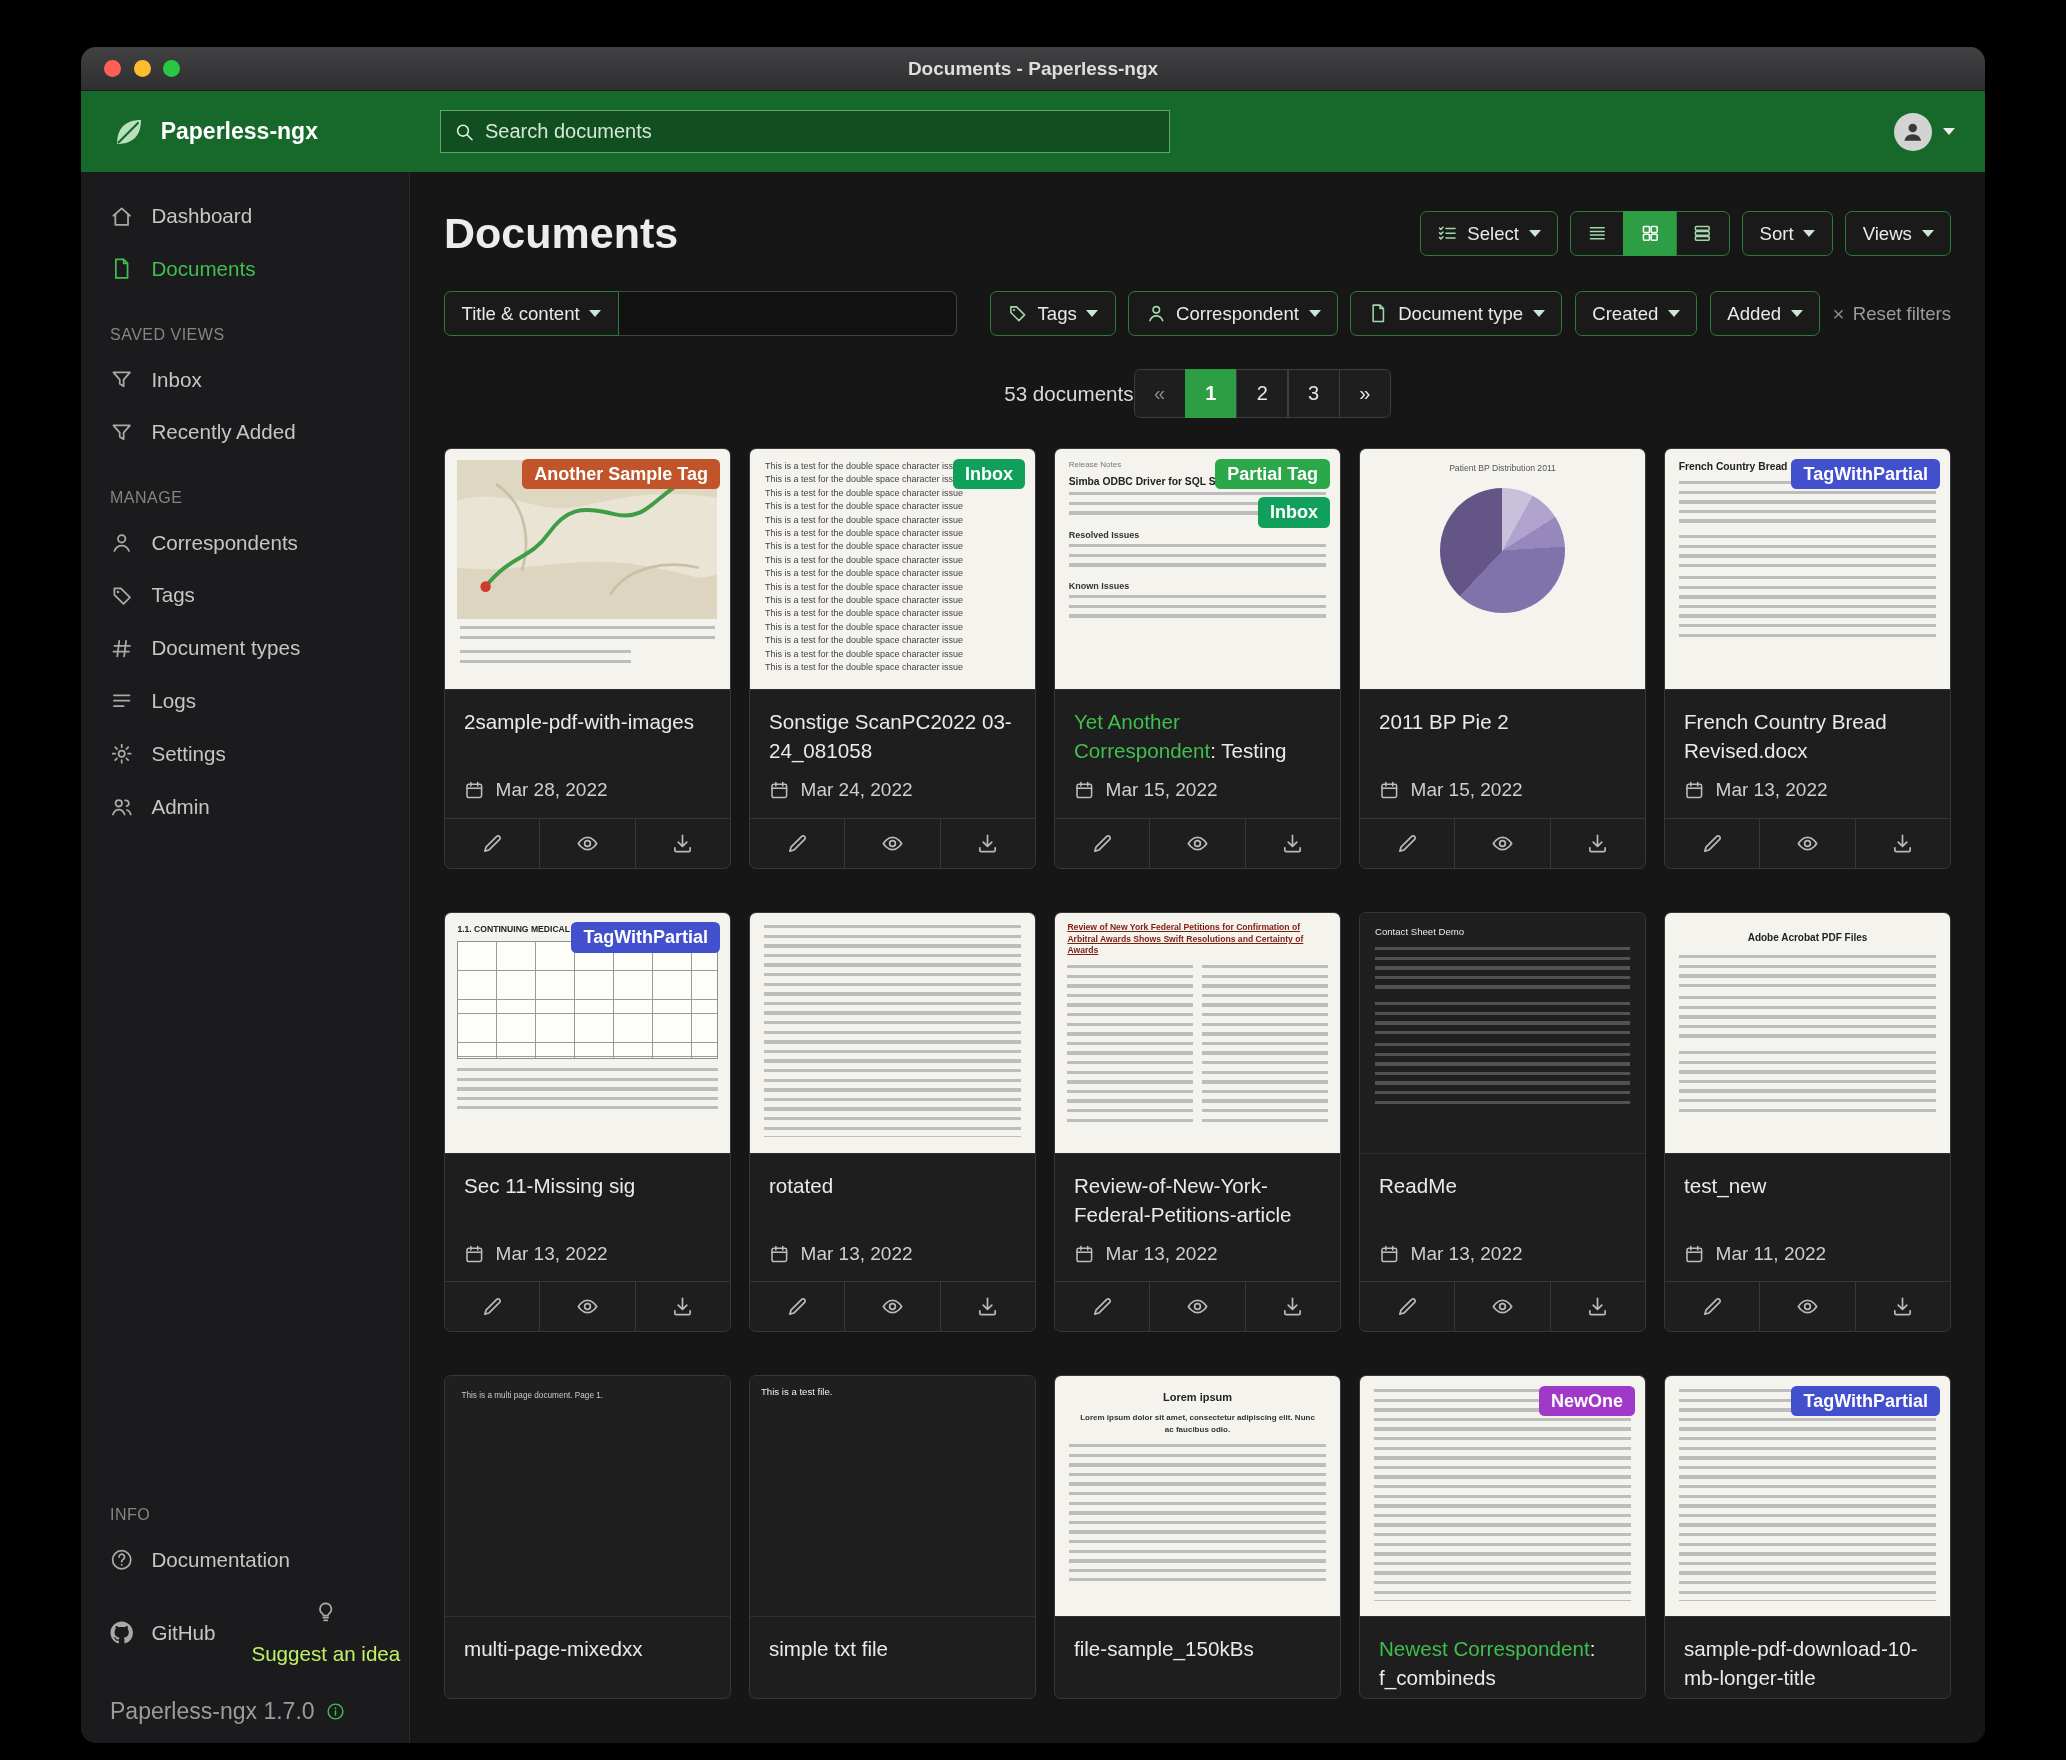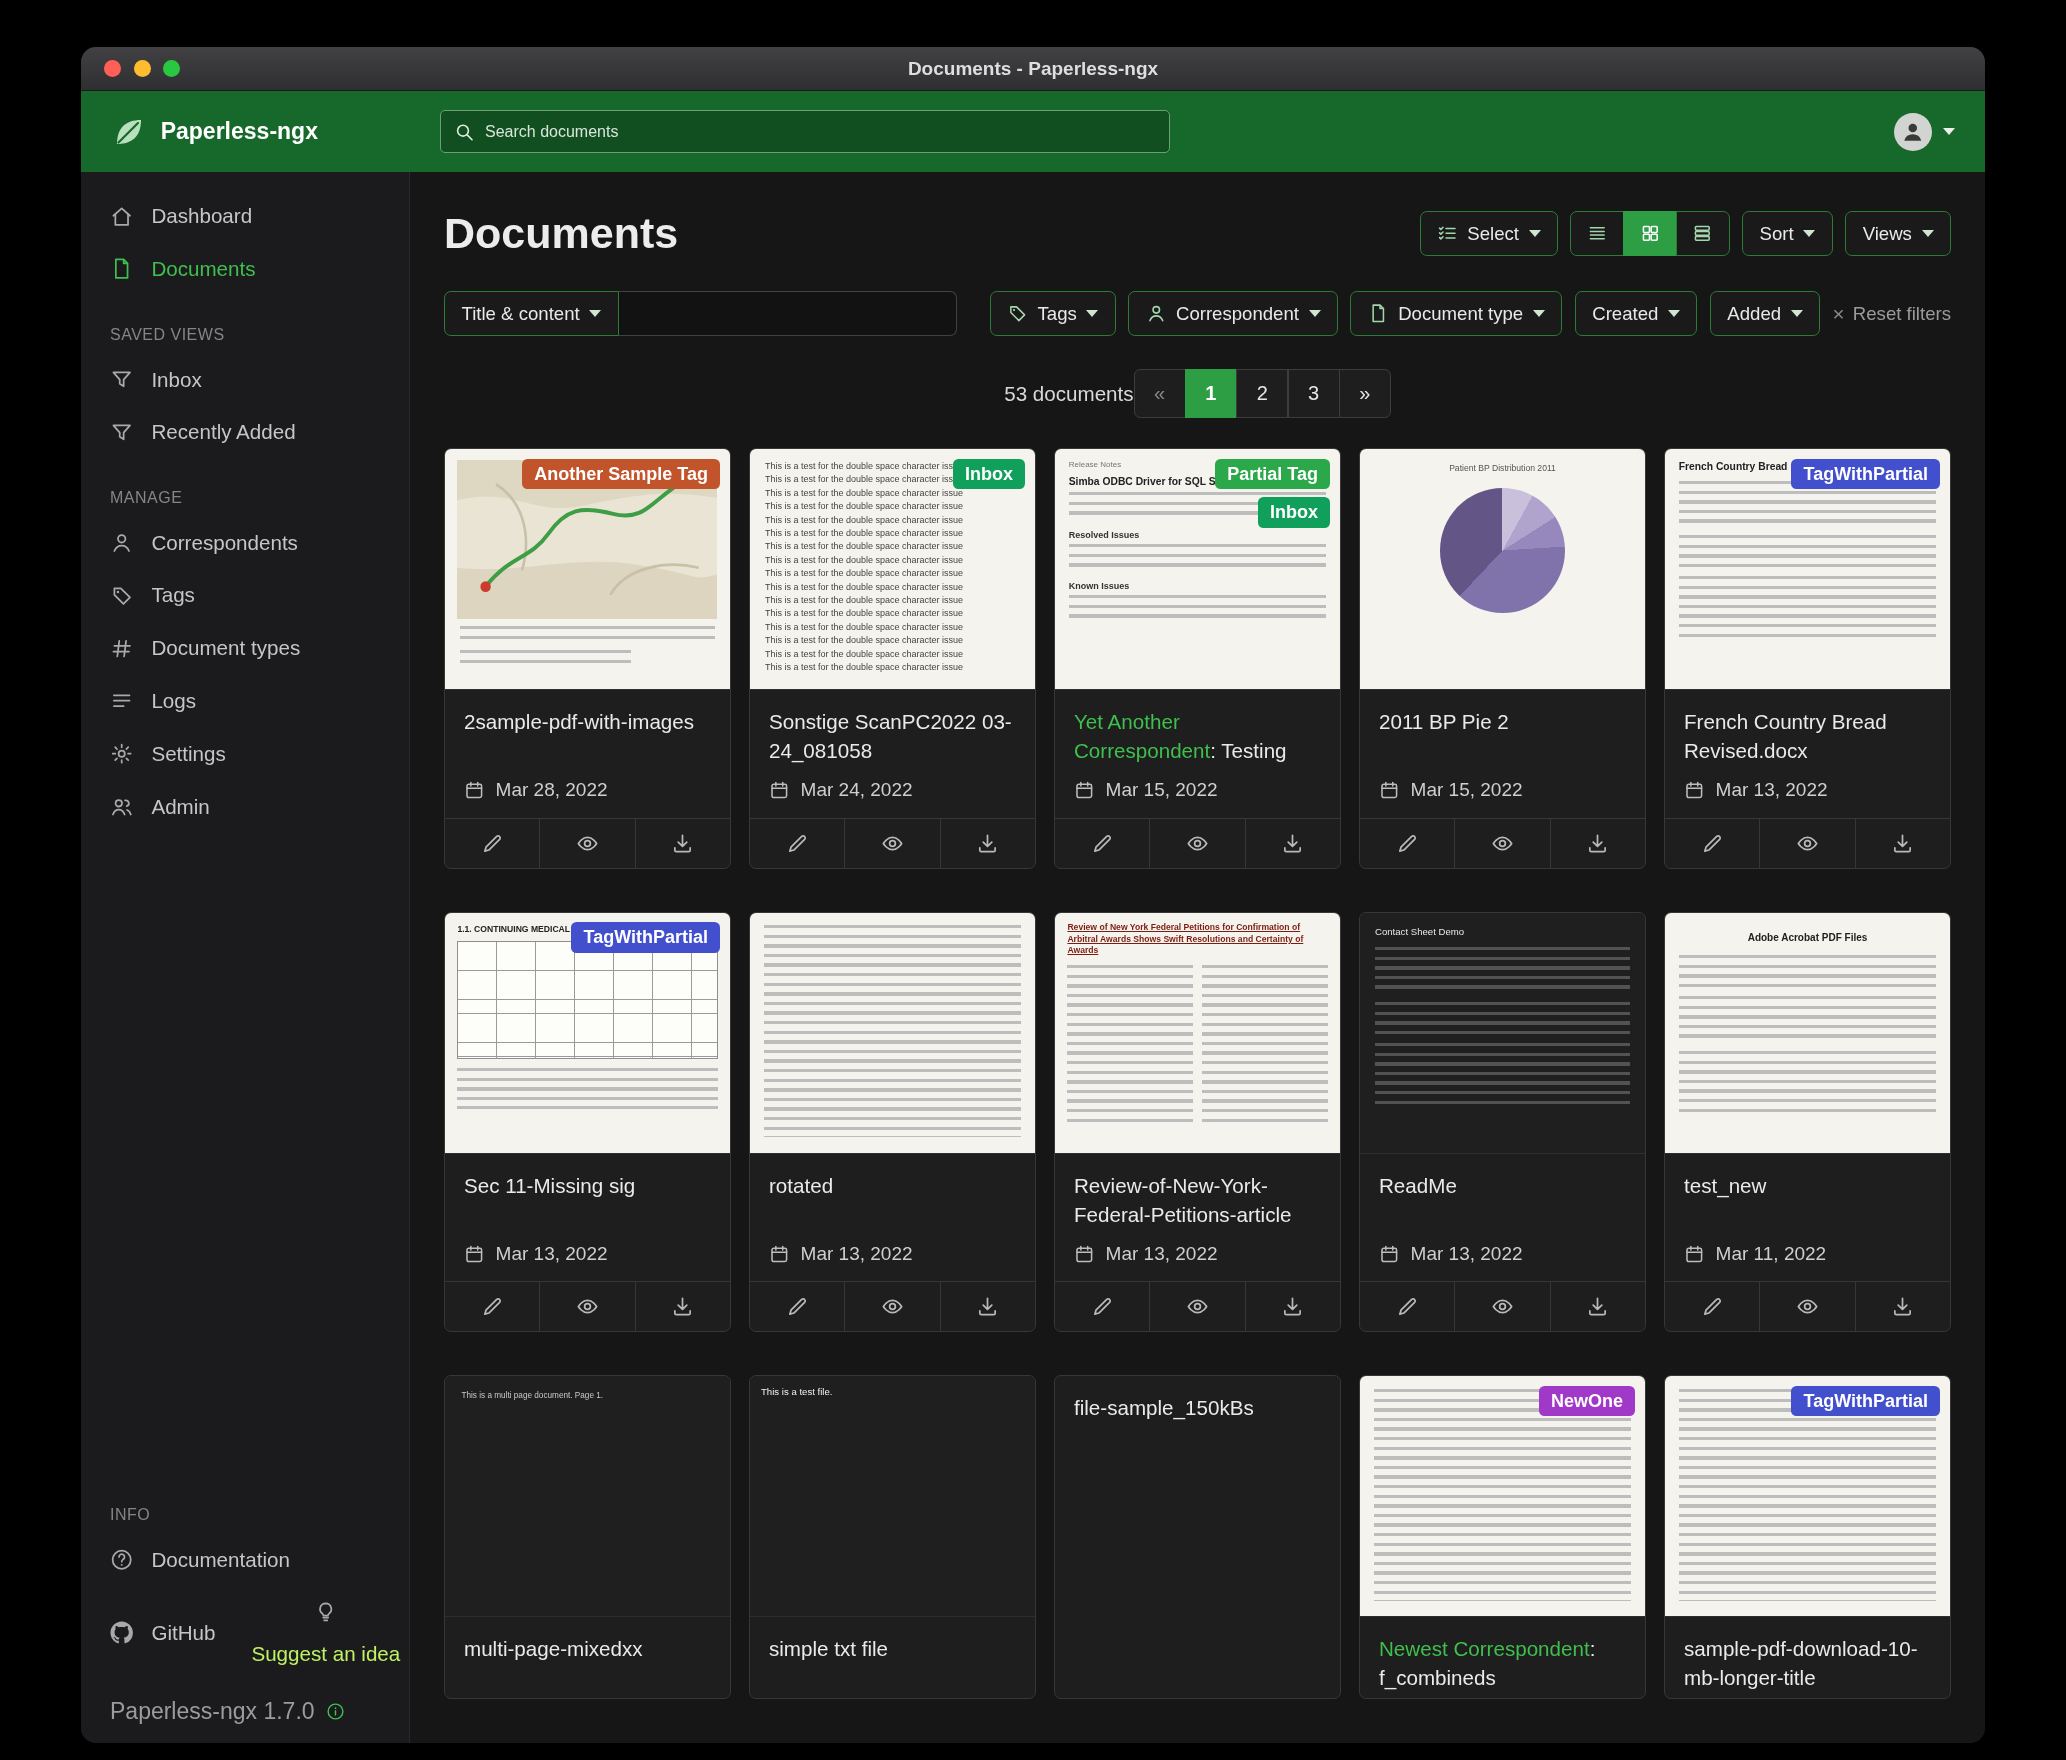--- a/index.html
+++ b/index.html
@@ -18,22 +18,22 @@
   .light.red{ background:#ff5f57; } .light.yellow{ background:#febc2e; } .light.green{ background:#28c840; }
   .titlebar-text { position:absolute; left:0; right:0; text-align:center; font-size:19px; font-weight:700; color:#dedede; }
 
   
   .navbar { height:81px; flex:0 0 81px; background:#17692b; display:flex; align-items:center; padding:0 30px; }
   .brand { display:flex; align-items:center; gap:13.7px; flex:0 0 329px; }
   .brand .logo { width:36px; height:36px; }
   .brand-name { color:#fff; font-size:23px; font-weight:600; }
   .searchbox { position:relative; width:730px; }
   .searchbox .ic { position:absolute; left:13.7px; top:50%; transform:translateY(-50%); width:20.6px; height:20.6px; color:#dcead d; color:#d9e8da; }
-  .searchbox input { width:100%; height:43px; border-radius:5px; border:0.7px solid #66a372;
-    background:rgba(0,0,0,.24); color:#f0f6f0; font-size:16px; padding:0 13.7px 0 44px; outline:none; }
+  .searchbox input { width:100%; height:43px; border-radius:0; border:0.7px solid #66a372;
+    background:rgba(0,0,0,.24); color:#f0f6f0; font-size:20px; padding:0 13.7px 0 44px; outline:none; }
   .searchbox input::placeholder { color:#e3eee4; opacity:.95; }
   .nav-right { margin-left:auto; display:flex; align-items:center; gap:11px; }
   .avatar { width:38px; height:38px; border-radius:50%; background:#d2d4d2; display:flex; align-items:center; justify-content:center; }
   .avatar svg { width:27.5px; height:27.5px; }
   .caret { width:0; height:0; border-left:6.2px solid transparent; border-right:6.2px solid transparent; border-top:7.6px solid #cfe6d2; }
   .caret.white { border-top-color:#eee; }
 
   
   .content { flex:1; display:flex; overflow:hidden; }
   .sidebar { width:329px; flex:0 0 329px; background:#1b1b1d; border-right:0.7px solid #2a2a2a;
@@ -899,20 +899,25 @@
         </article>
 
         <article class="card">
           <div class="thumb th-dark">
             <div class="dk-text2">This is a test file.</div>
           </div>
           <div class="card-title"><span>simple txt file</span></div>
         </article>
 
         <article class="card">
+          <div class="thumb th-light li">
+            <div class="li-head">Lorem ipsum</div>
+            <div class="li-sub">Lorem ipsum dolor sit amet, consectetur adipiscing elit. Nunc ac faucibus odio.</div>
+            <div class="str h200"></div>
+          </div>
           <div class="card-title"><span>file-sample_150kBs</span></div>
         </article>
 
         <article class="card">
           <div class="thumb th-light">
             <div class="str strfill"></div>
             <div class="tagstack">
               <span class="pill" style="background-color: rgb(160, 56, 200);">NewOne</span>
             </div>
           </div>

